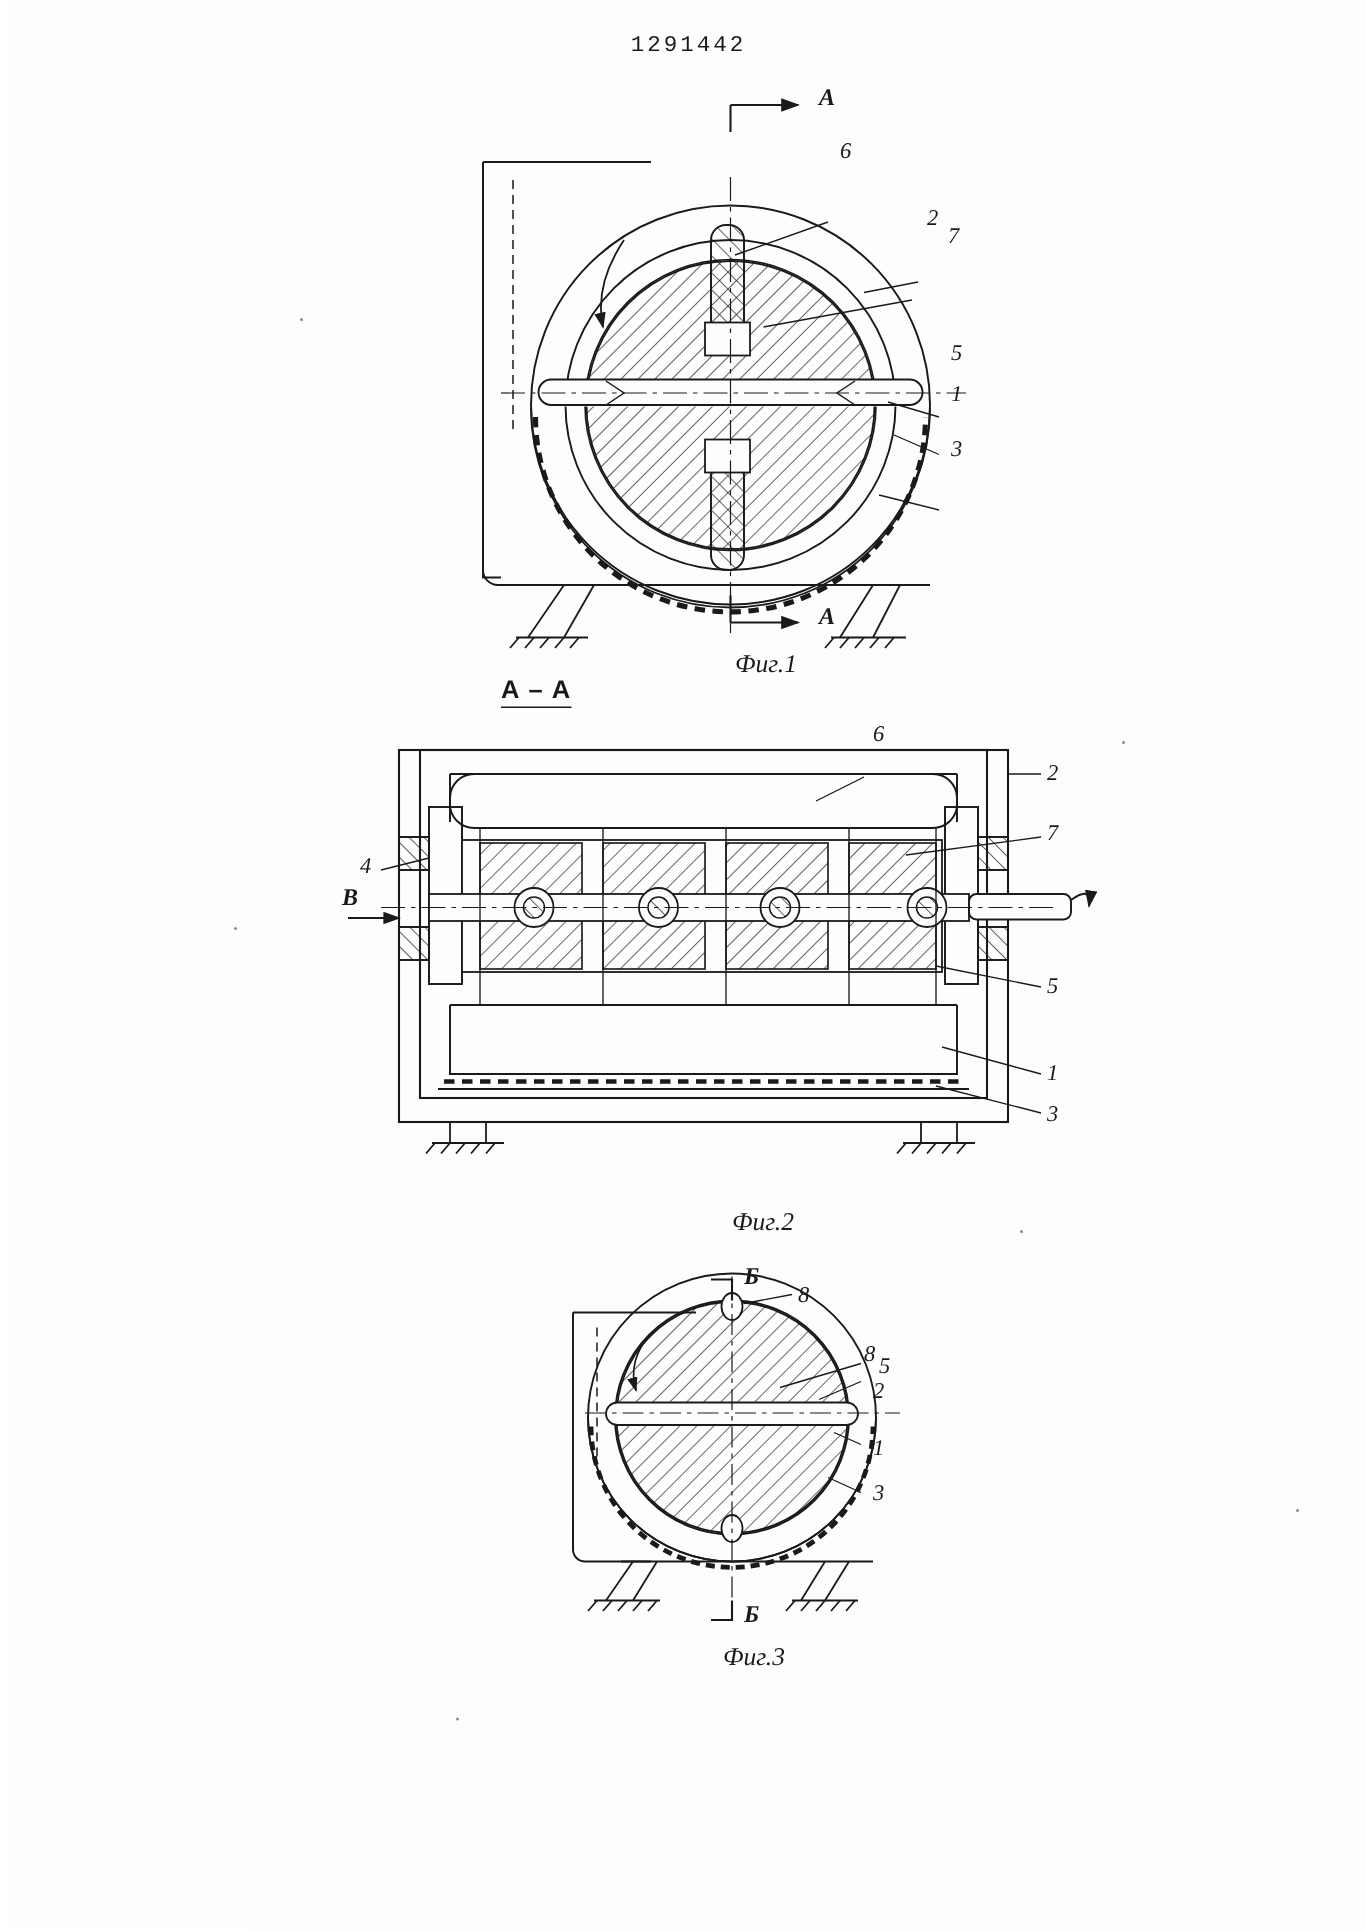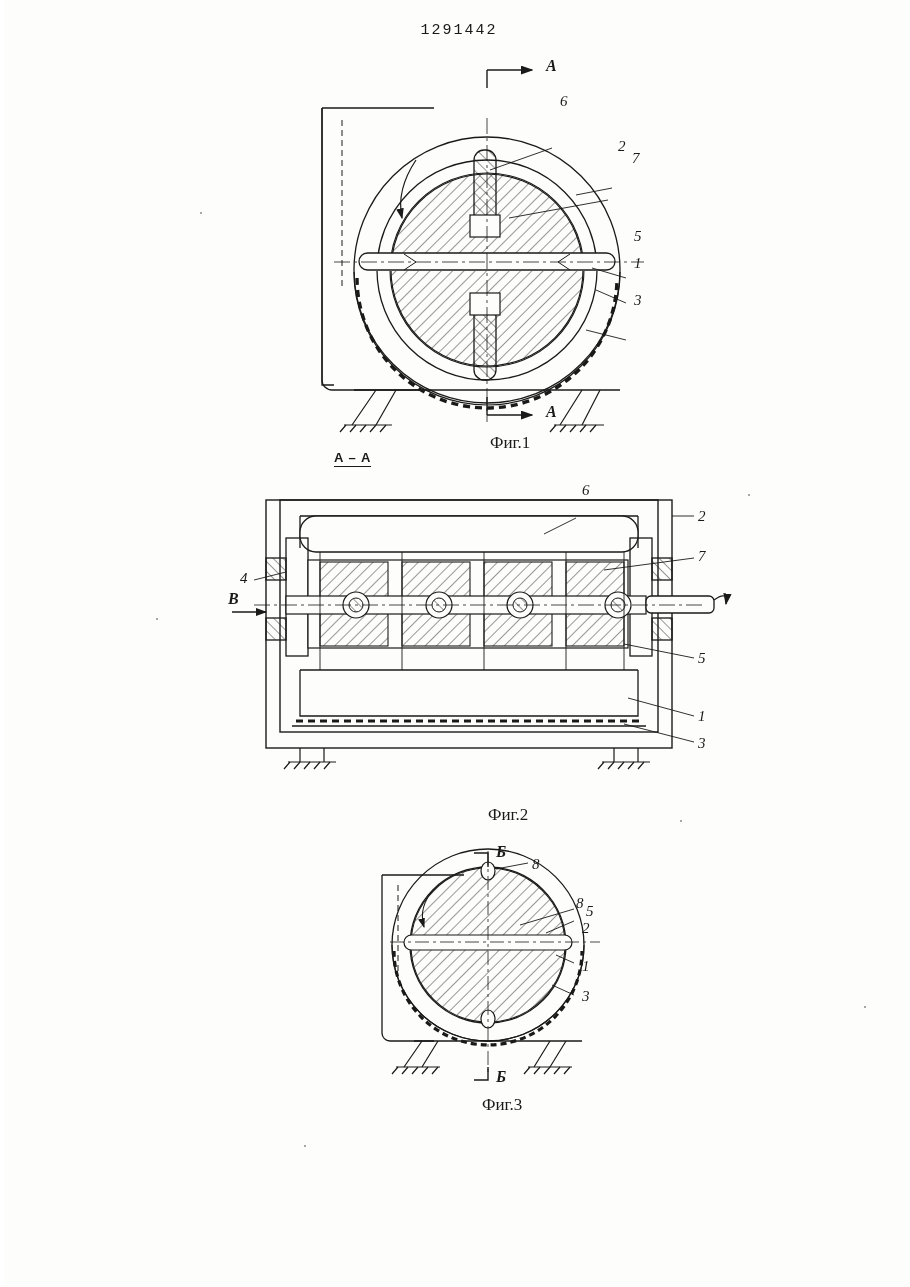--- a/index.html
+++ b/index.html
@@ -27,26 +27,27 @@
     top: 22px;
     left: 0;
     width: 910px;
     text-align: center;
     font-size: 15px;
     letter-spacing: 2px;
     font-family: "Liberation Mono", monospace;
   }
   .fig-caption {
     position: absolute;
+    font-style: italic;
     font-size: 17px;
     font-family: "Liberation Serif", serif;
   }
   .section-label {
     position: absolute;
-    font-size: 13px;
+    font-size: 17px;
     font-weight: bold;
     letter-spacing: 1px;
     font-family: "Liberation Sans", sans-serif;
   }
   .section-label .underline {
     display: block;
     border-bottom: 1.4px solid #1a1a1a;
     padding-bottom: 1px;
   }
   .leader-num {

